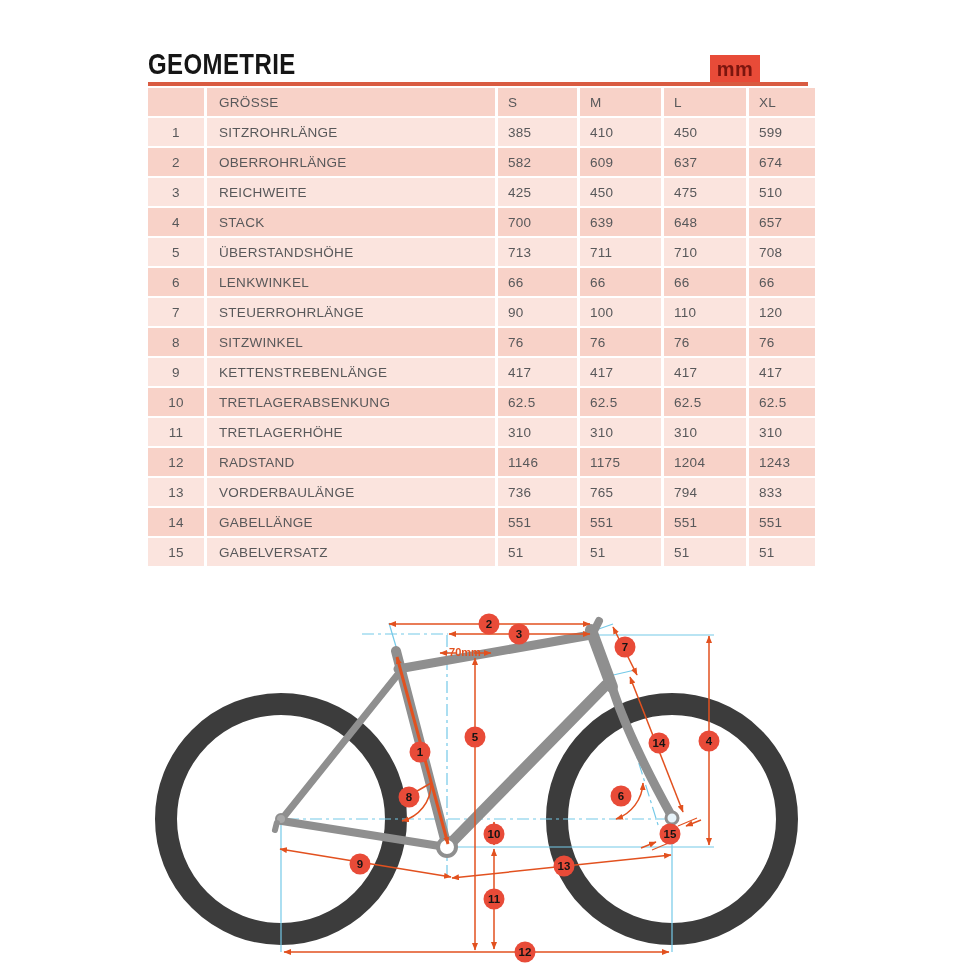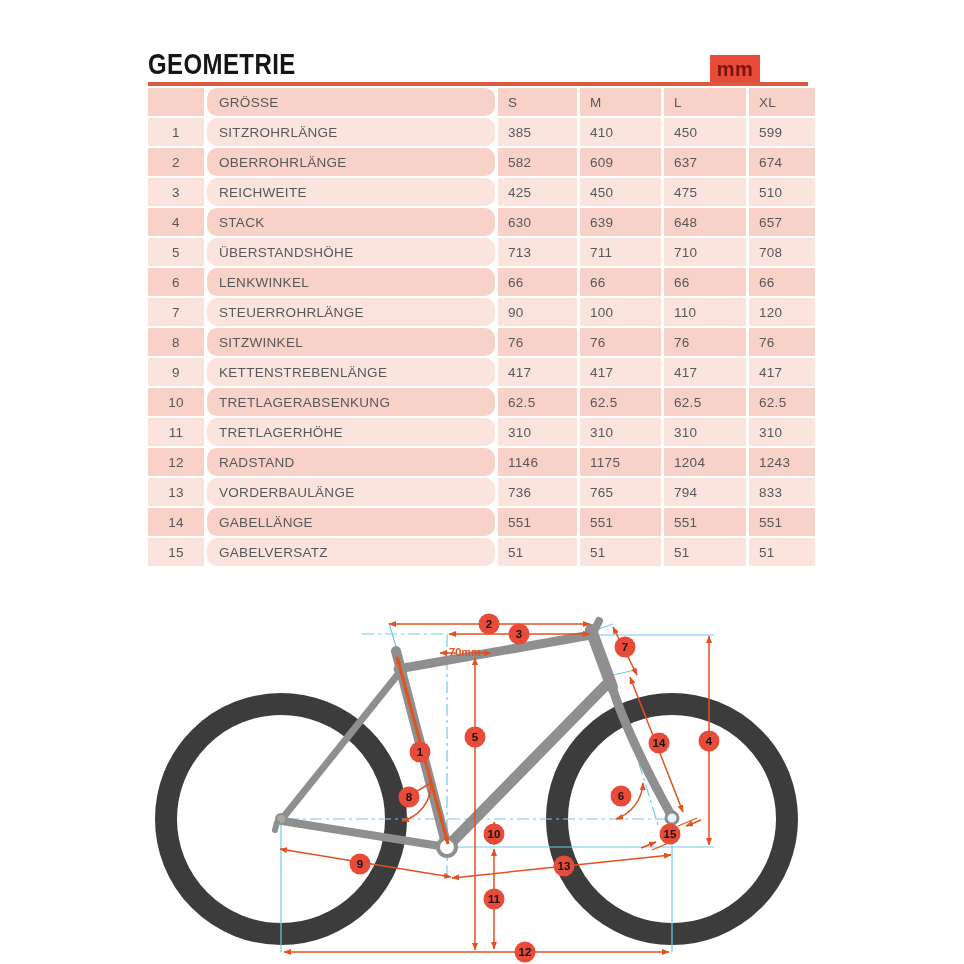--- a/index.html
+++ b/index.html
@@ -18,21 +18,21 @@
       color:var(--badge-text);font-size:20px;font-weight:bold;display:flex;align-items:center;
       justify-content:center;letter-spacing:.5px;}
   .geo-table{position:absolute;left:148px;top:53px;display:grid;
       grid-template-columns:56px 288px 79px 81px 82px 66px;
       grid-auto-rows:28px;column-gap:3px;row-gap:2px;}
   .cell{display:flex;align-items:center;font-size:13.5px;color:var(--table-text);
       letter-spacing:.3px;overflow:hidden;white-space:nowrap;}
   .cell.light{background:var(--row-light);}
   .cell.dark{background:var(--row-dark);}
   .cell.num{justify-content:center;}
-  .cell.label{padding-left:12px;border-radius:10px;}
+  .cell.label{padding-left:12px;}
   .cell.val{padding-left:10px;}
   svg{position:absolute;left:0;top:0;}
   .dim{stroke:var(--accent);stroke-width:1.5;fill:none;}
   .dim.thick{stroke-width:3;}
   .tick{stroke:var(--accent);stroke-width:1.1;fill:none;}
   .blueline{stroke:var(--blue);stroke-width:1.2;fill:none;}
   .dashdot{stroke-dasharray:12 4 3 4;}
   .tube{stroke:var(--frame-gray);fill:none;stroke-linecap:round;}
   .badge-circle{fill:var(--badge-bg);}
   .badge-num{fill:#141414;font-size:11.5px;font-weight:bold;text-anchor:middle;}
@@ -67,21 +67,21 @@
       <div class="cell dark val">637</div>
       <div class="cell dark val">674</div>
       <div class="cell light num">3</div>
       <div class="cell light label">REICHWEITE</div>
       <div class="cell light val">425</div>
       <div class="cell light val">450</div>
       <div class="cell light val">475</div>
       <div class="cell light val">510</div>
       <div class="cell dark num">4</div>
       <div class="cell dark label">STACK</div>
-      <div class="cell dark val">630</div>
+      <div class="cell dark val">700</div>
       <div class="cell dark val">639</div>
       <div class="cell dark val">648</div>
       <div class="cell dark val">657</div>
       <div class="cell light num">5</div>
       <div class="cell light label">ÜBERSTANDSHÖHE</div>
       <div class="cell light val">713</div>
       <div class="cell light val">711</div>
       <div class="cell light val">710</div>
       <div class="cell light val">708</div>
       <div class="cell dark num">6</div>

